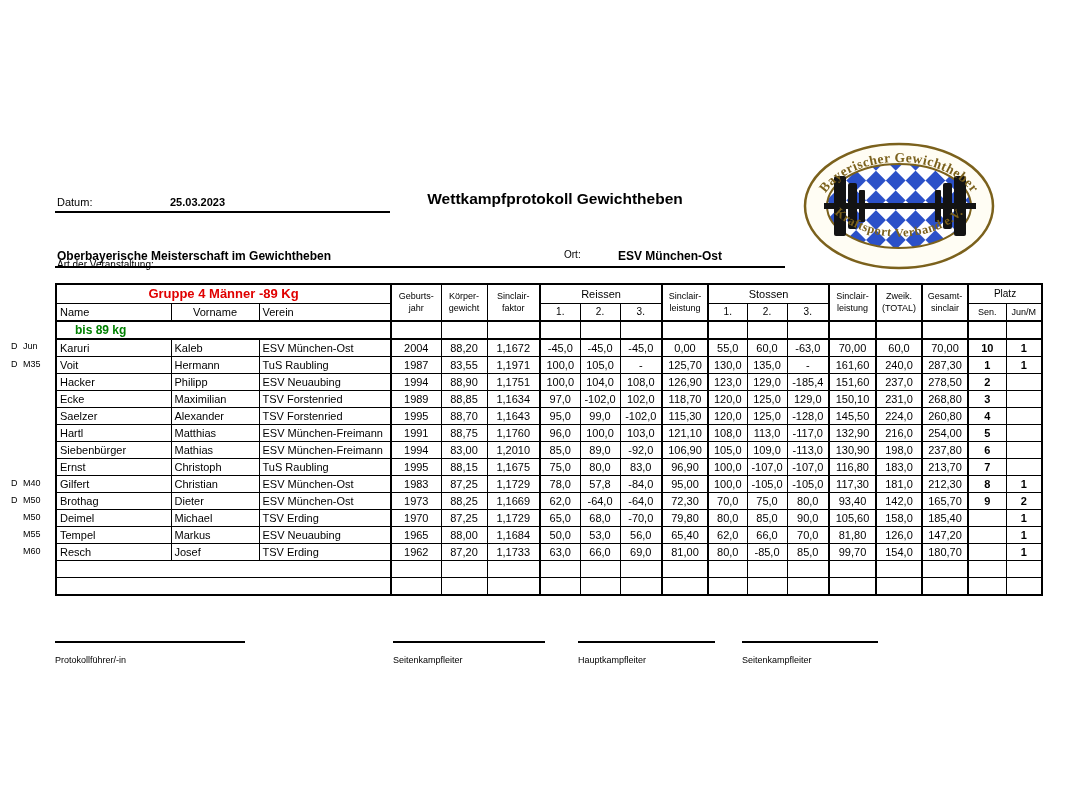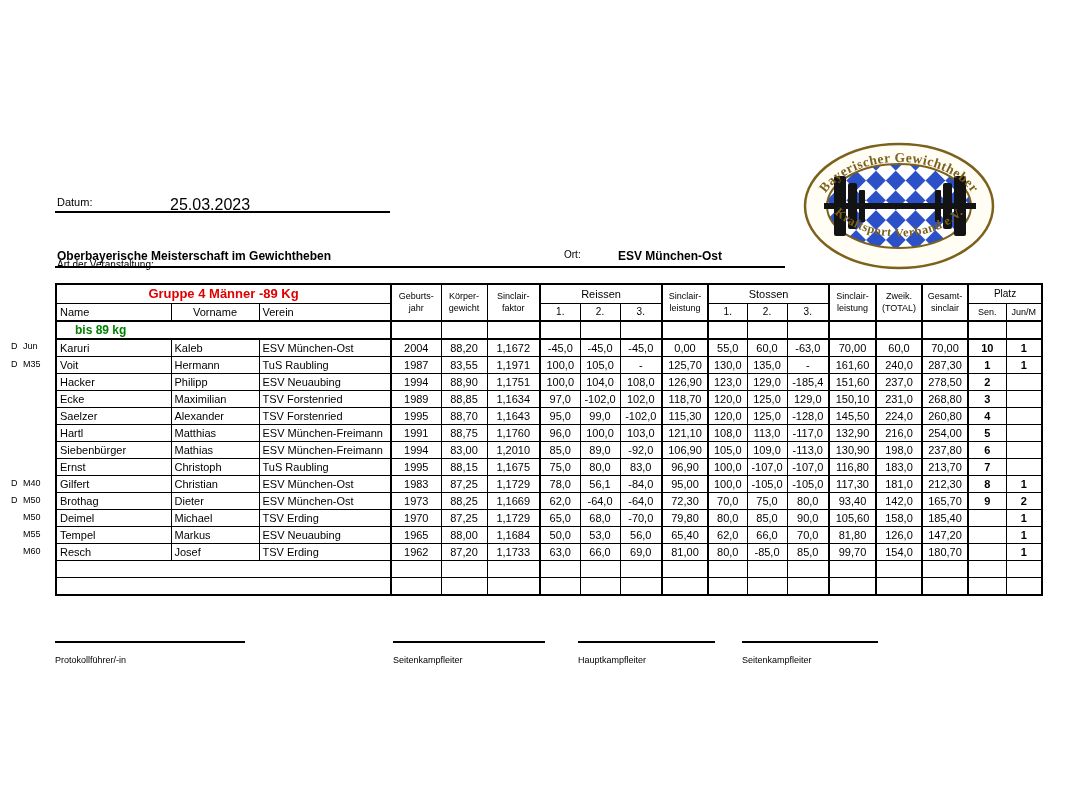--- a/index.html
+++ b/index.html
@@ -3,21 +3,21 @@
 <meta charset="utf-8">
 <style>
   html,body{margin:0;padding:0;background:#e8e8e8;}
   #canvas{
     position:relative;width:1074px;height:800px;background:#ffffff;
     font-family:"Liberation Sans",sans-serif;color:#000;overflow:hidden;
   }
   .abs{position:absolute;}
   
   .datum-label{left:57px;top:196px;font-size:11px;}
-  .datum-value{left:170px;top:196px;font-size:16px;}
+  .datum-value{left:170px;top:196px;font-size:11px;font-weight:bold;}
   .rule{background:#000;height:2px;}
   .datum-rule{left:55px;top:211px;width:335px;}
   .doc-title{left:340px;top:190px;width:430px;text-align:center;font-size:15.5px;font-weight:bold;}
   .art-label{left:57px;top:233px;font-size:10px;margin-top:26px;}
   .event-name{left:57px;top:249px;font-size:12px;font-weight:bold;}
   .ort-label{left:564px;top:249px;font-size:10px;}
   .ort-value{left:618px;top:249px;font-size:12px;font-weight:bold;}
   .head-rule{left:55px;top:266px;width:730px;}
   
   .logo{left:802px;top:142px;width:196px;height:128px;}
@@ -48,20 +48,21 @@
   .sig4{left:742px;top:641px;width:136px;}
 </style>
 </head>
 <body>
 
 <div id="canvas">
 
   <div class="abs datum-label">Datum:</div>
   <div class="abs datum-value">25.03.2023</div>
   <div class="abs rule datum-rule"></div>
+  <div class="abs doc-title">Wettkampfprotokoll Gewichtheben</div>
   <div class="abs art-label">Art der Veranstaltung:</div>
   <div class="abs event-name">Oberbayerische Meisterschaft im Gewichtheben</div>
   <div class="abs ort-label">Ort:</div>
   <div class="abs ort-value">ESV München-Ost</div>
   <div class="abs rule head-rule"></div>
 
   <svg class="abs logo" viewBox="0 0 196 128">
     <defs>
       <pattern id="loz" patternUnits="userSpaceOnUse" width="28" height="28" patternTransform="rotate(45 98 64)">
         <rect x="0" y="0" width="28" height="28" fill="#ffffff"></rect>
@@ -357,21 +358,21 @@
     <td class="c-junm"></td>
   </tr>
           <tr class="data-row">
     <td class="t-left">Gilfert</td>
     <td class="t-left">Christian</td>
     <td class="t-left">ESV München-Ost</td>
     <td class="gl">1983</td>
     <td>87,25</td>
     <td>1,1729</td>
     <td class="gl">78,0</td>
-    <td>56,1</td>
+    <td>57,8</td>
     <td>-84,0</td>
     <td class="gl">95,00</td>
     <td class="gl">100,0</td>
     <td>-105,0</td>
     <td>-105,0</td>
     <td class="gl">117,30</td>
     <td class="gl">181,0</td>
     <td class="gl">212,30</td>
     <td class="gl c-sen">8</td>
     <td class="c-junm">1</td>

